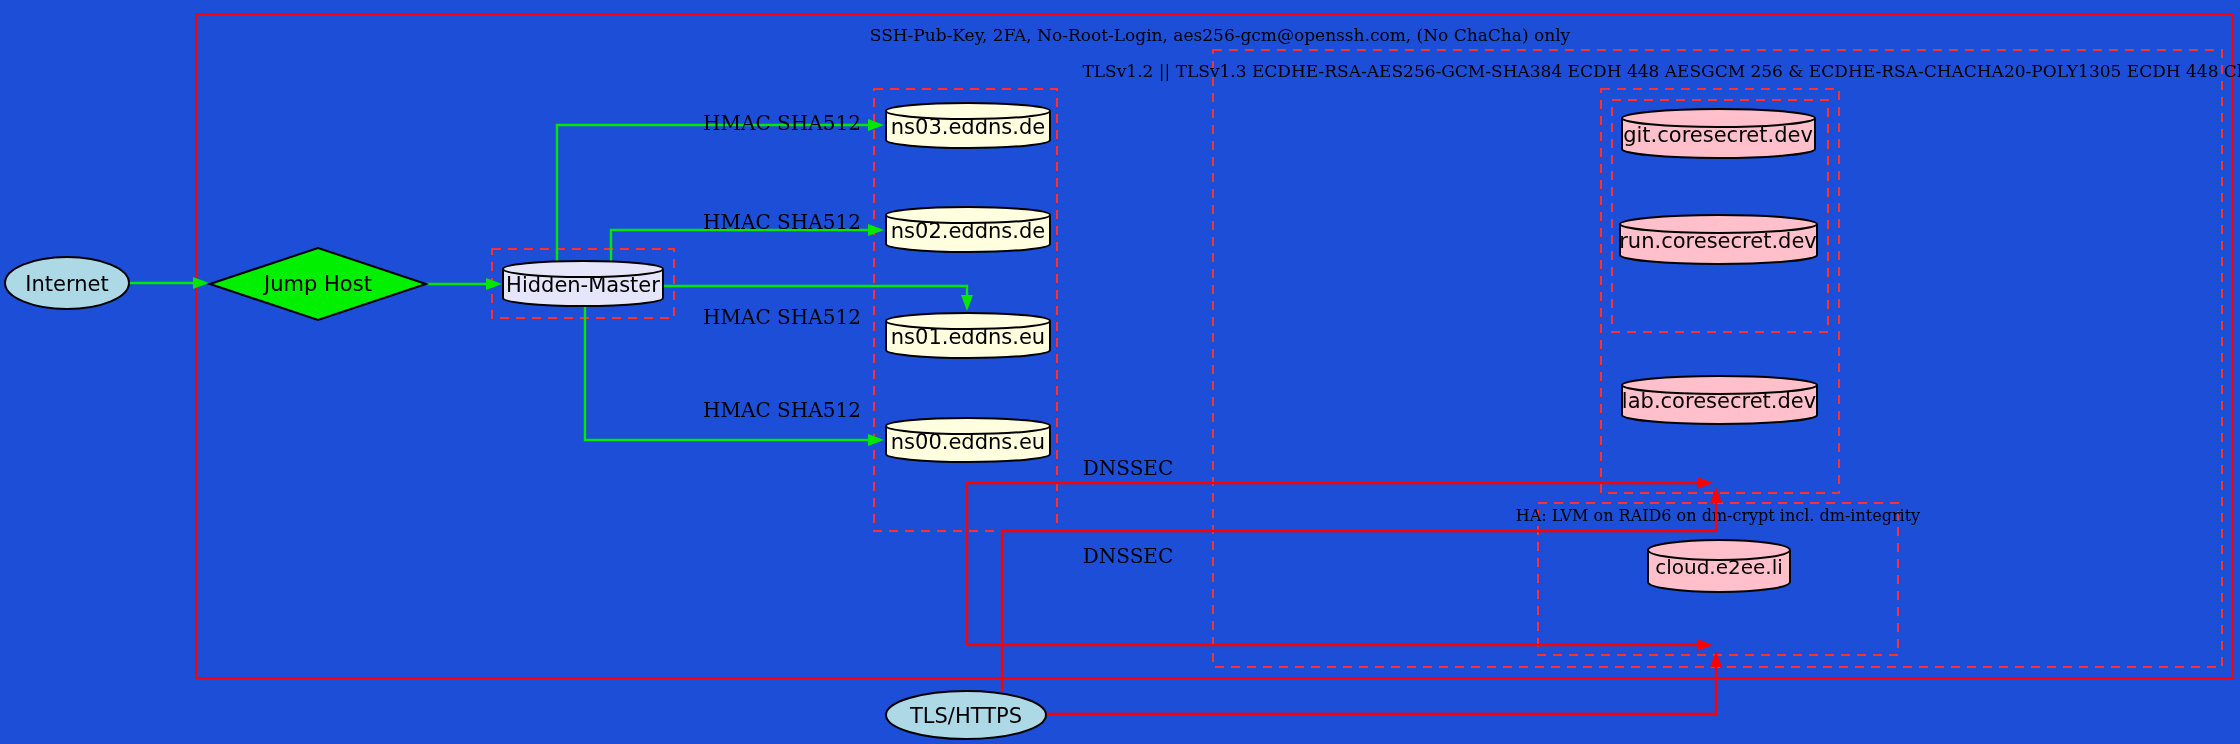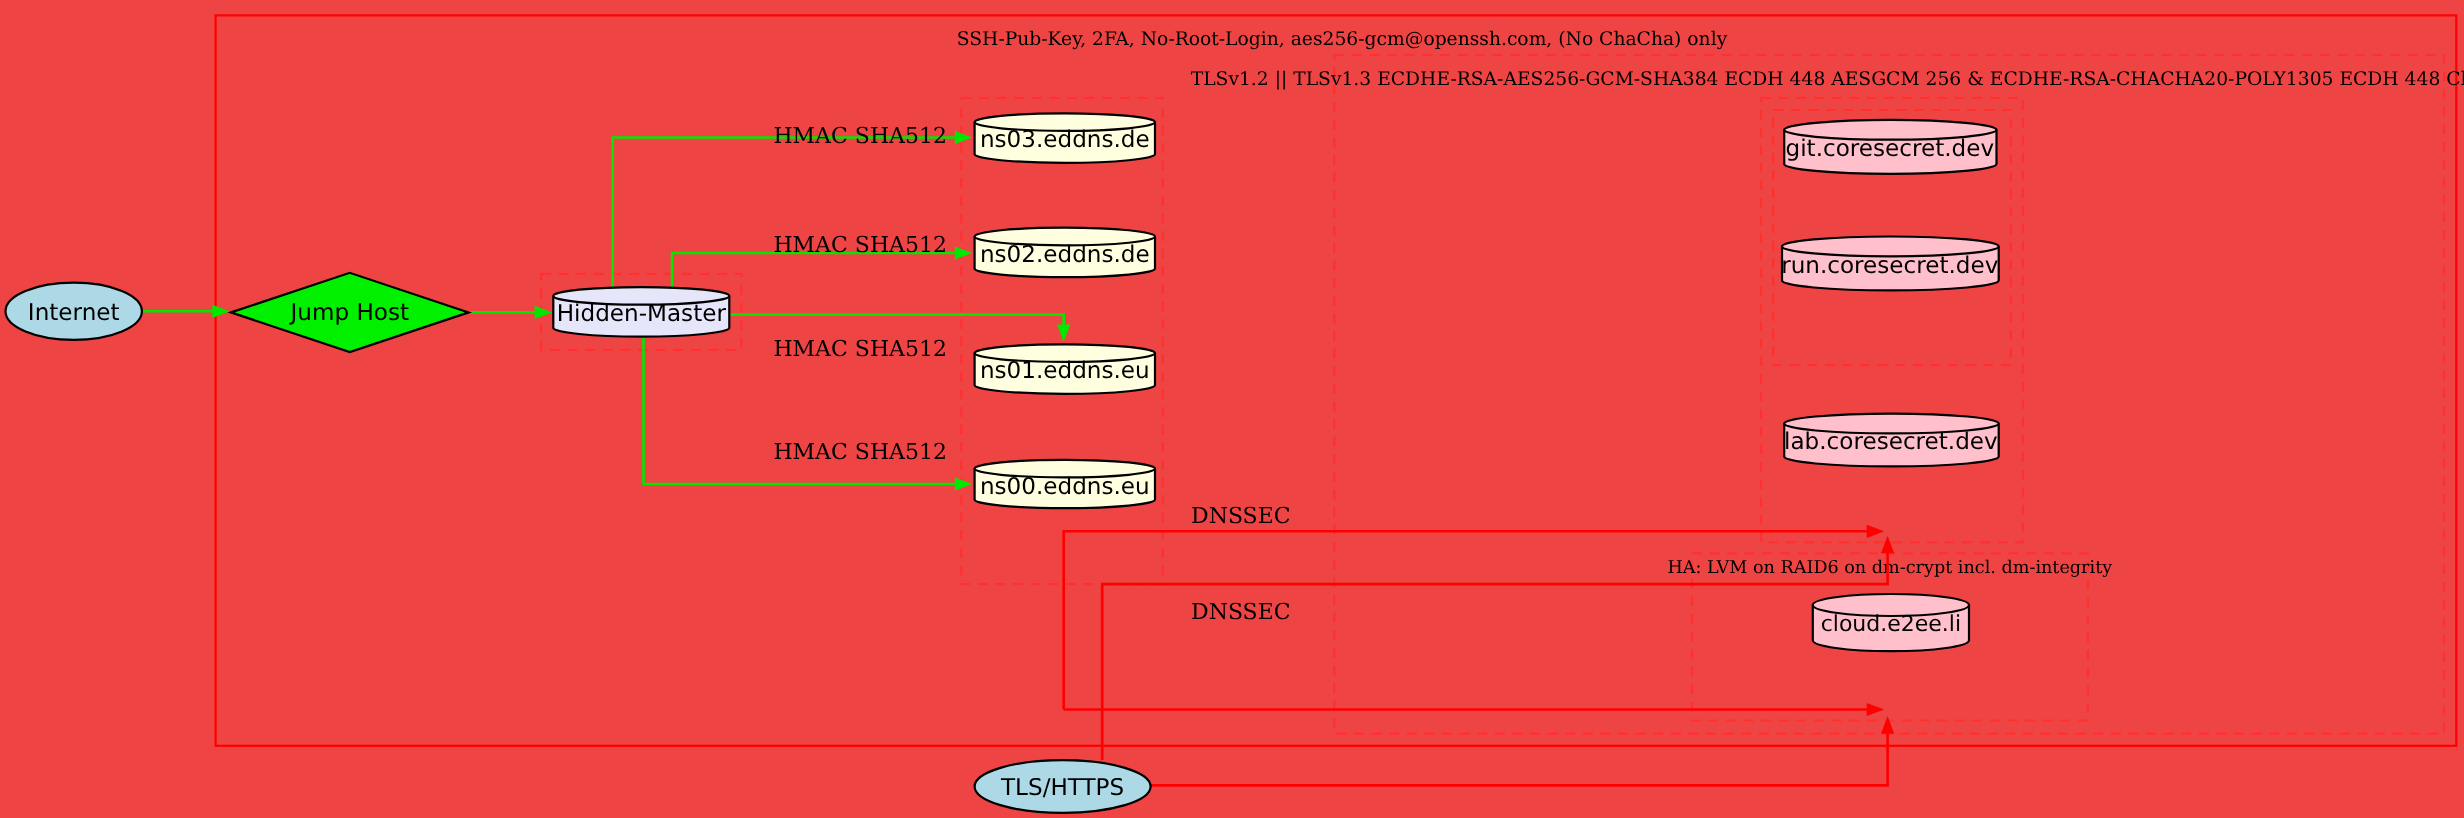--- a/index.html
+++ b/index.html
@@ -1,16 +1,16 @@
 <!DOCTYPE html>
 <html><head>
 <meta charset="utf-8">
 <style>
   html,body{margin:0;padding:0;background:#ffffff;}
-  .stage{position:relative;width:2240px;height:744px;background:#ef4444;overflow:hidden;}
+  .stage{position:relative;width:2240px;height:744px;background:#1d4ed8;overflow:hidden;}
   svg{display:block;}
   .node-shape{fill-rule:evenodd;stroke:#000000;stroke-width:2;}
   .cyl-rim{fill:none;stroke:#000000;stroke-width:2;}
   .dns-fill{fill:#ffffe0;}
   .srv-fill{fill:#ffc0cb;}
   .master-fill{fill:#e6e6fa;}
   .end-fill{fill:#add8e6;}
   .jump-fill{fill:#00f000;}
   .cluster-solid{fill:none;stroke:#ff0000;stroke-width:2;}
   .cluster-dashed{fill:none;stroke:#ff3030;stroke-width:2;stroke-dasharray:9 7;}

